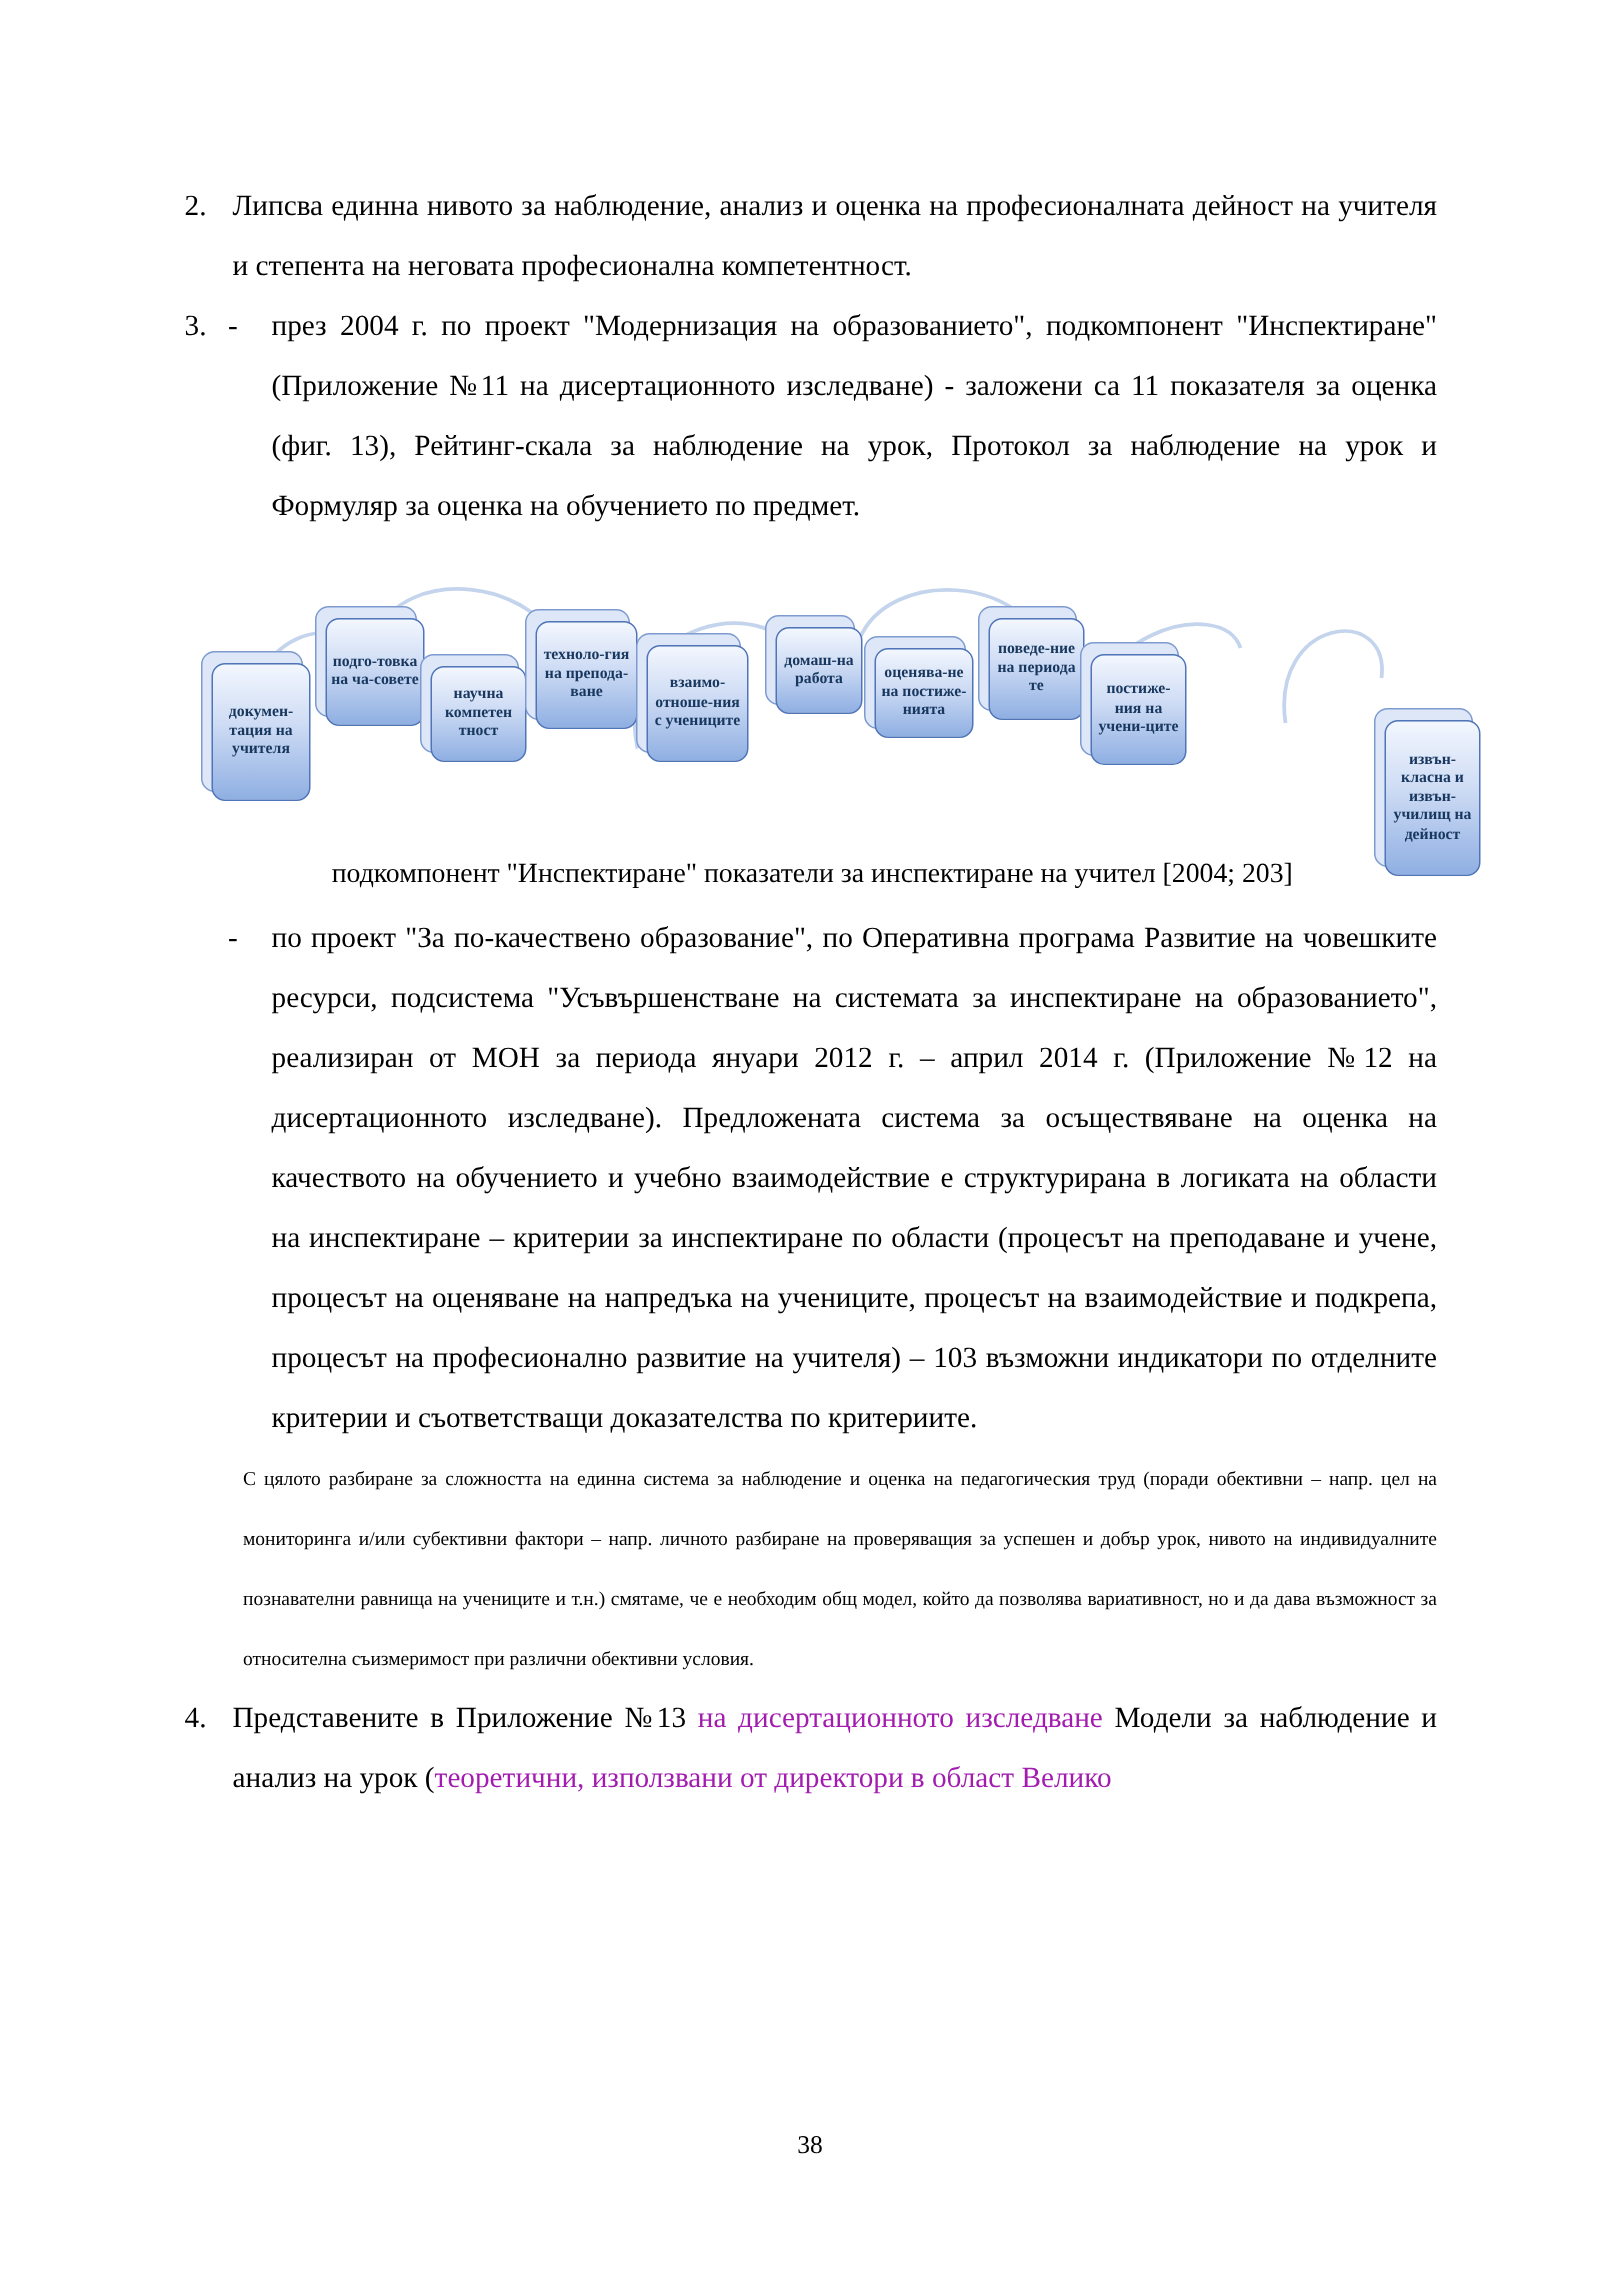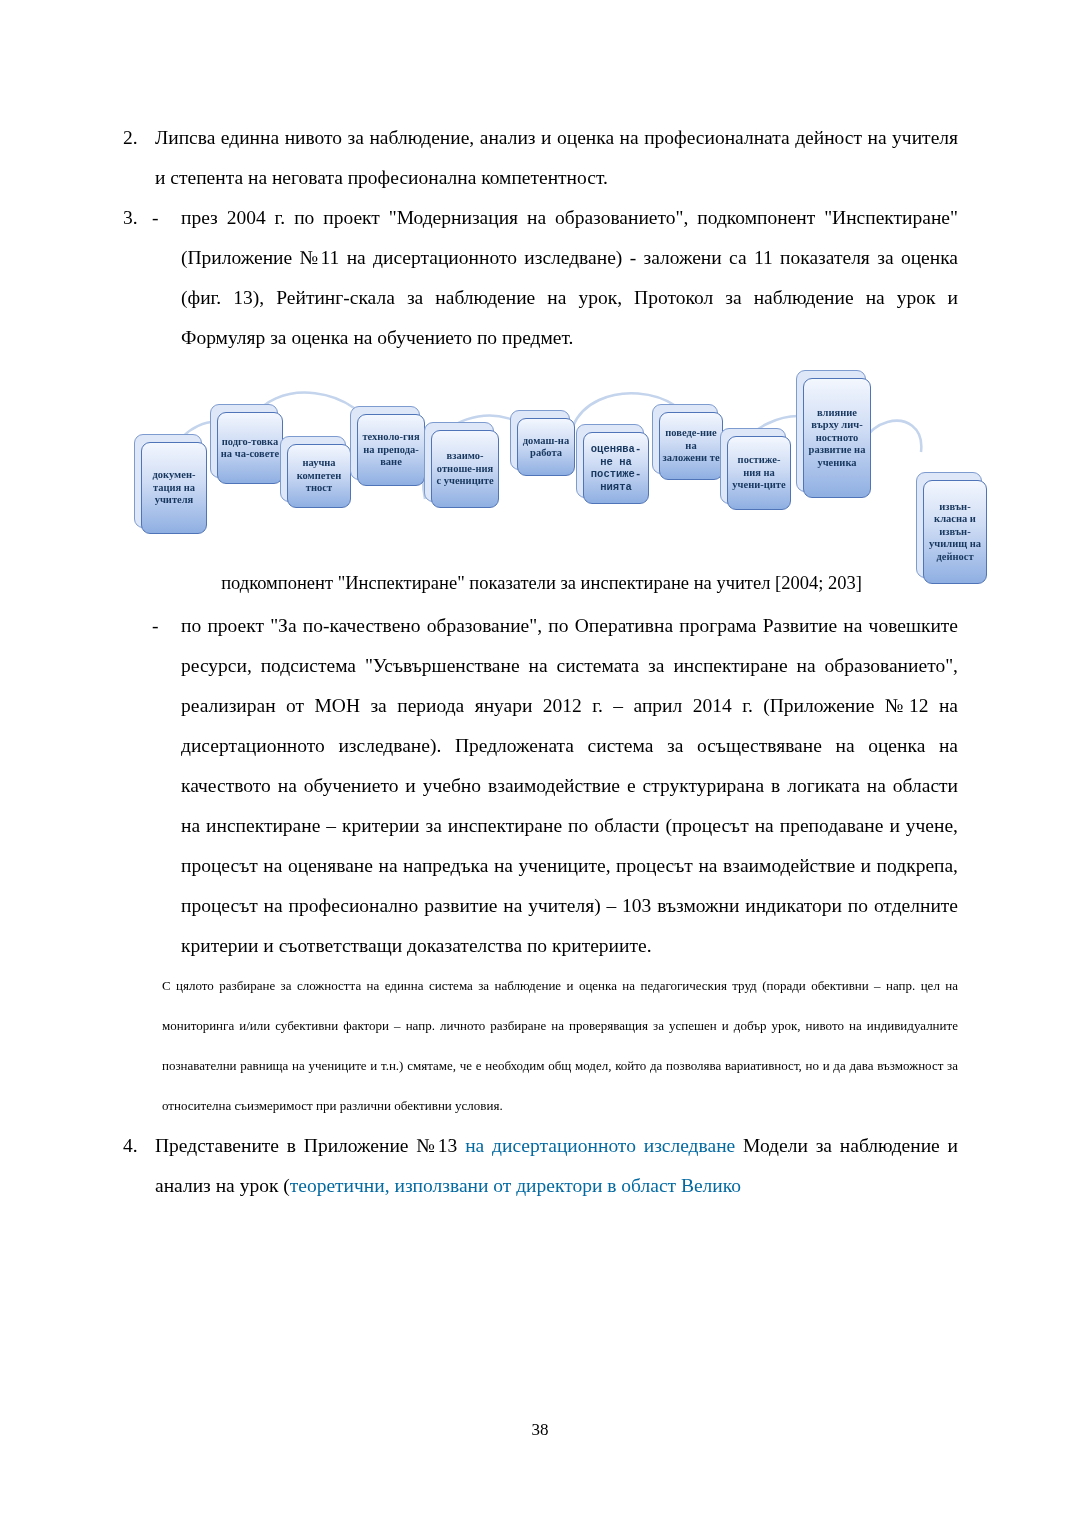--- a/index.html
+++ b/index.html
@@ -40,21 +40,21 @@
   }
   .bullet-item .marker { position:absolute; left:0; top:0; }
 
   .plain-para {
     padding-left:37px;
     font-size:13px;
     line-height:40px;
     text-align:justify;
   }
 
-  .purple { color:#0369a1; }
+  .purple { color:#a21caf; }
 
   
   .figure-block { margin:6px 0 10px 0; }
   .fig-canvas {
     position:relative;
     width:830px; height:196px;
   }
   .fig-arcs { position:absolute; left:0; top:0; z-index:1; }
   .fig-box { position:absolute; z-index:2; }
   .fig-box::before {
@@ -135,31 +135,28 @@
           </div>
         <div class="fig-box" style="left:232px; top:50px; width:68px; height:72px;">
             <div class="fig-inner">техноло-гия на препода-ване</div>
           </div>
         <div class="fig-box" style="left:306px; top:66px; width:68px; height:78px;">
             <div class="fig-inner">взаимо-отноше-ния с учениците</div>
           </div>
         <div class="fig-box" style="left:392px; top:54px; width:58px; height:58px;">
             <div class="fig-inner">домаш-на работа</div>
           </div>
-        <div class="fig-box" style="left:458px; top:68px; width:66px; height:72px;font-family:Liberation Mono, monospace;">
+        <div class="fig-box" style="left:458px; top:68px; width:66px; height:60px;">
             <div class="fig-inner">оценява-не на постиже-нията</div>
           </div>
         <div class="fig-box" style="left:534px; top:48px; width:64px; height:68px;">
-            <div class="fig-inner">поведе-ние на заложени те</div>
+            <div class="fig-inner">поведе-ние на периода те</div>
           </div>
         <div class="fig-box" style="left:602px; top:72px; width:64px; height:74px;">
             <div class="fig-inner">постиже-ния на учени-ците</div>
-          </div>
-        <div class="fig-box" style="left:678px; top:14px; width:68px; height:120px;">
-            <div class="fig-inner">влияние върху лич-ностното развитие на ученика</div>
           </div>
         <div class="fig-box" style="left:798px; top:70px; width:64px; height:104px;margin-top:46px;">
             <div class="fig-inner">извън-класна и извън-училищ на дейност</div>
           </div>
       </div>
 
       <div class="fig-caption">
         <div>подкомпонент "Инспектиране"  показатели за инспектиране на учител [2004; 203]</div>
       </div>
     </div>

